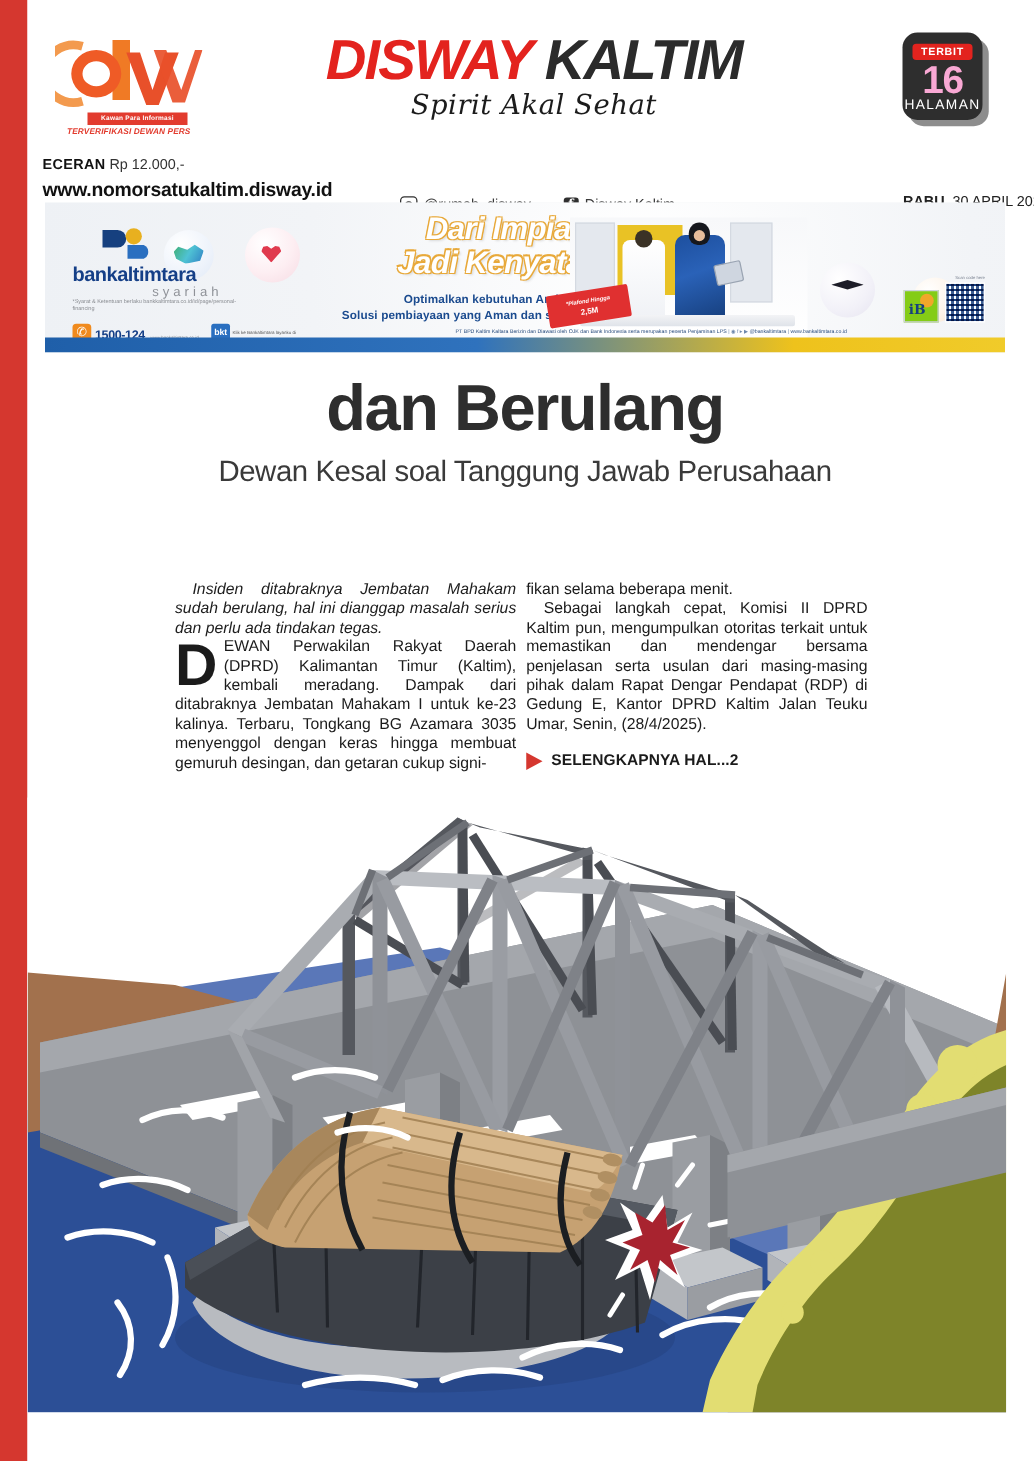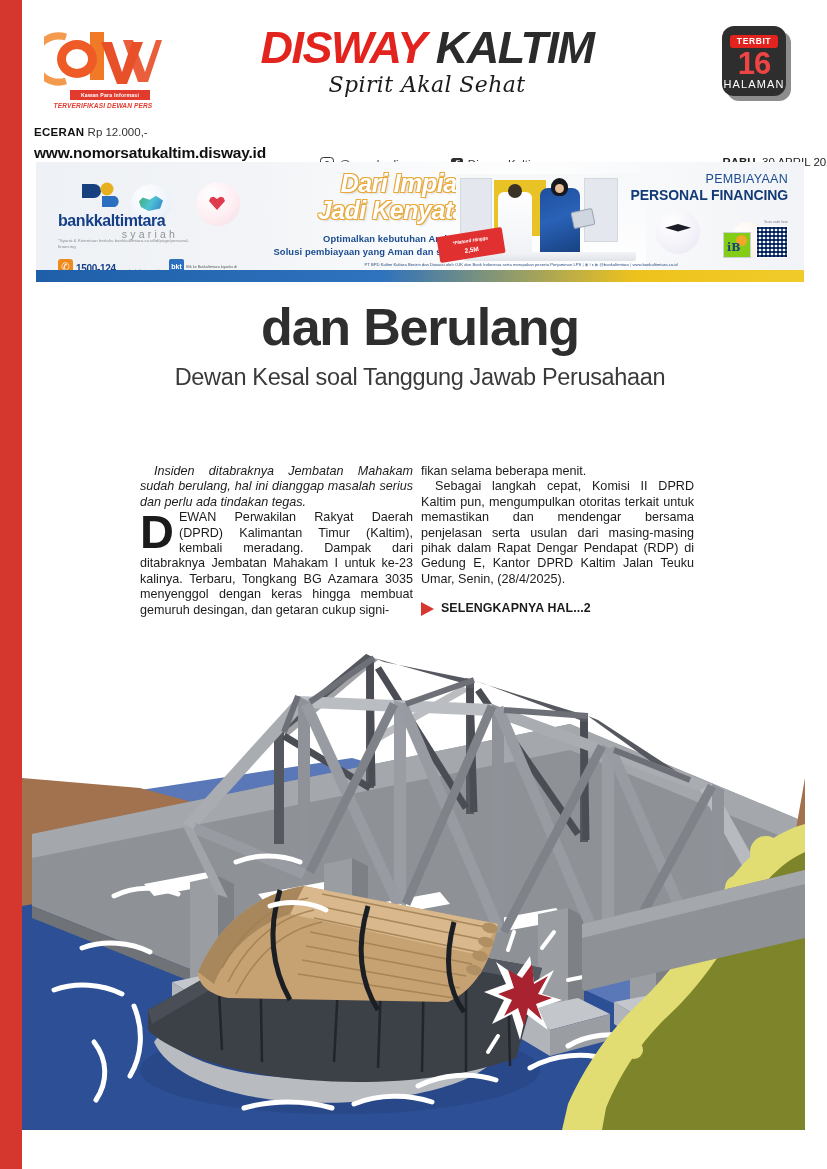--- a/index.html
+++ b/index.html
@@ -51,21 +51,21 @@
           font-size:10px;font-weight:bold;text-align:center;line-height:12px;
           font-family:"DejaVu Serif",serif;}
 
   
   #terbit{position:absolute;left:690px;top:4px;width:72px;height:78px;}
   .t-shadow{position:absolute;left:5px;top:5px;width:64px;height:70px;background:#8d8d8d;border-radius:12px;}
   .t-card{position:absolute;left:0;top:0;width:64px;height:70px;background:#2e2e2e;border-radius:12px;
           display:flex;flex-direction:column;align-items:center;justify-content:center;}
   .t-tag{background:#e3231e;color:#fff;font-size:8.5px;font-weight:bold;letter-spacing:.6px;
          padding:1.5px 7px;border-radius:3px;margin-top:2px;}
-  .t-num{color:#ef4444;font-size:31px;font-weight:bold;line-height:30px;letter-spacing:-1px;margin-top:1px;}
+  .t-num{color:#f9a8d4;font-size:31px;font-weight:bold;line-height:30px;letter-spacing:-1px;margin-top:1px;}
   .t-lbl{color:#fff;font-size:11px;font-weight:normal;letter-spacing:1.1px;margin-top:-1px;}
   #datetext{position:absolute;left:660px;top:134px;width:147px;text-align:right;
             font-size:11.5px;color:#222;white-space:nowrap;}
   #datetext b{font-weight:bold;}
 
   
   #ad{position:absolute;left:36px;top:162px;width:768px;height:120px;
       background:#f4f5f7;overflow:hidden;}
   #ad-inner{position:absolute;inset:0;background:
       radial-gradient(circle at 62% 40%, #ffffff 0%, #f2f4f7 55%, #eef1f5 100%);}
@@ -258,21 +258,21 @@
     <div class="bubble b-tool"></div>
 
     <div class="bkt-logo">
       <div class="bkt-glyph">
         <svg viewBox="0 0 42 26" width="42" height="26">
           <path d="M2 2 h12 a7 7 0 0 1 0 14 h-12 z" fill="#16407f"></path>
           <circle cx="27" cy="7" r="6.5" fill="#e8b01f"></circle>
           <path d="M22 14 h13 a6 6 0 0 1 0 11 h-13 z" fill="#2a6fc0"></path>
         </svg>
       </div>
-      <div class="bkt-name">bankkaltimtara</div>
+      <div class="bkt-name">bankaltimtara</div>
       <div class="bkt-sub">syariah</div>
     </div>
 
     <div class="bkt-terms">*Syarat &amp; Ketentuan berlaku bankkaltimtara.co.id/id/page/personal-financing</div>
 
     <div class="bkt-call">
       <div class="call-badge">
         <span class="call-ico">✆</span>
         <span>
           <span class="call-num">1500-124</span>
@@ -315,24 +315,20 @@
         </div>
         <div class="tablet"></div>
         <div class="desk"></div>
         <div class="price-tag">
           <i>*Plafond Hingga</i>
           <b>2,5M</b>
         </div>
       </div>
     </div>
 
-    <div class="ad-right">
-      <div class="ar-1">PEMBIAYAAN</div>
-      <div class="ar-2">PERSONAL FINANCING</div>
-    </div>
 
     <div class="qr-cap">Scan code here</div>
     <div class="ib-row">
       <div class="ib-logo">
         <div class="sun"></div>
         <div class="ib">iB</div>
       </div>
       <div class="qr"></div>
     </div>
 

